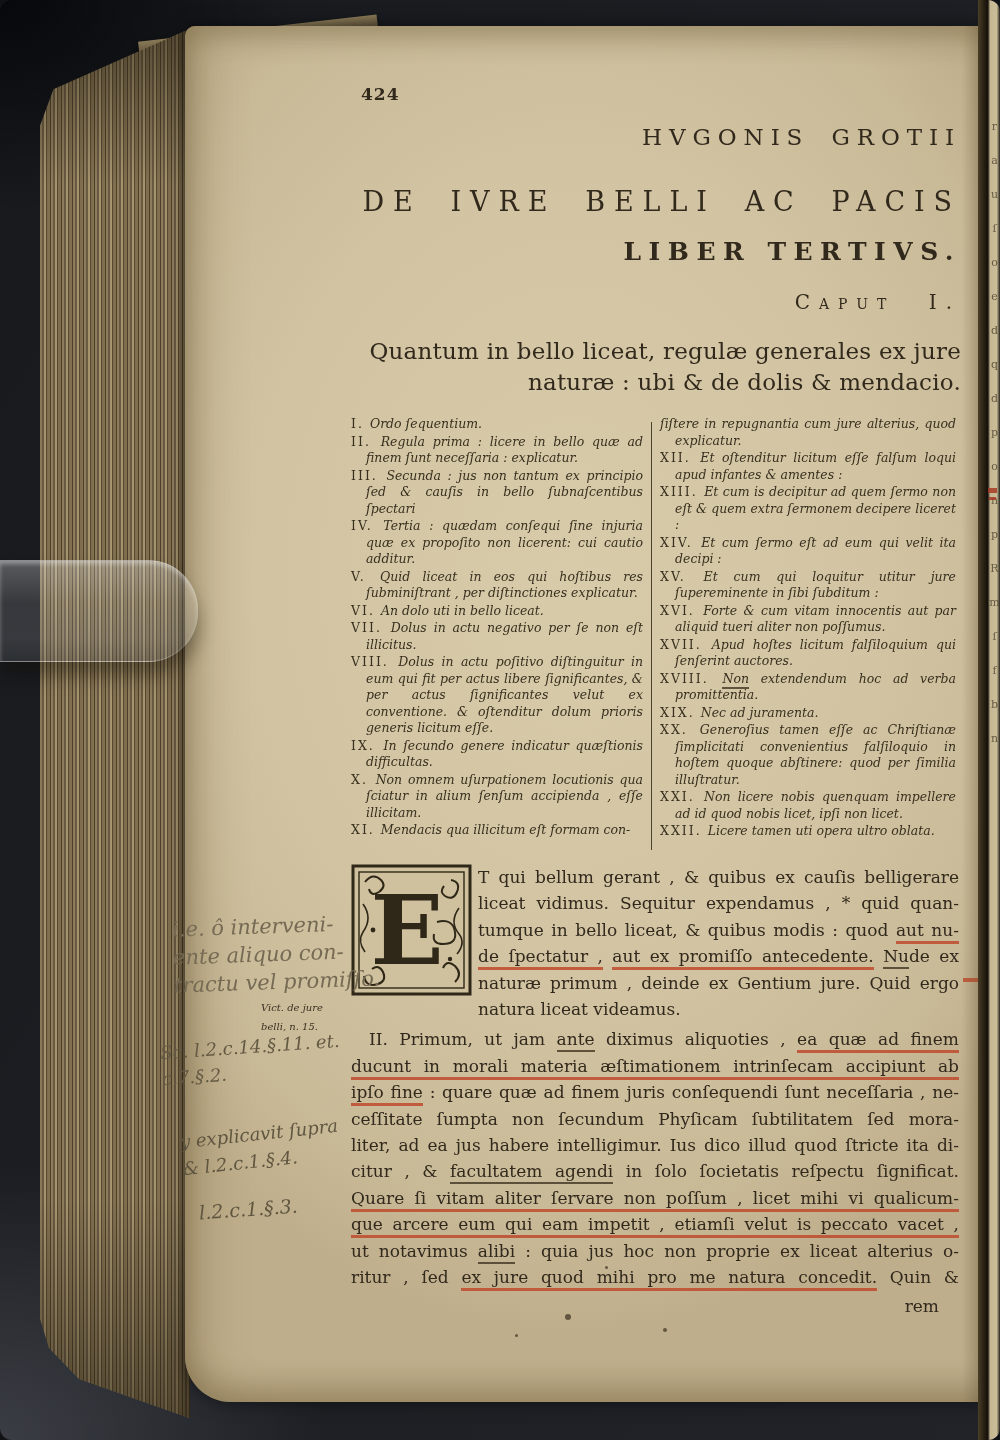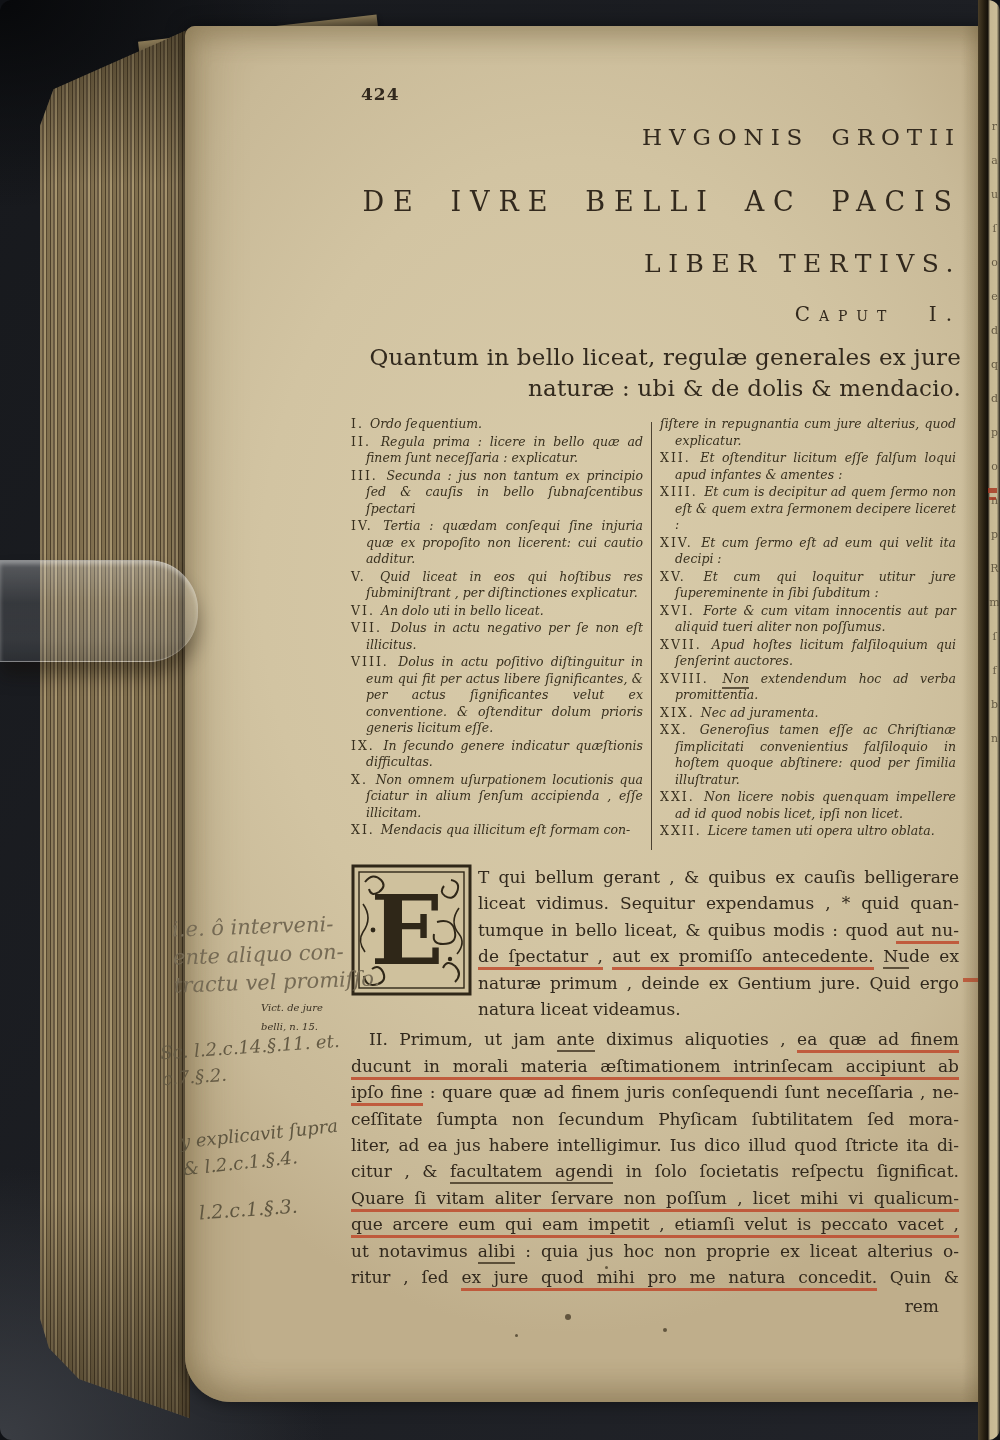--- a/index.html
+++ b/index.html
@@ -42,23 +42,23 @@
      background:linear-gradient(180deg, rgba(238,241,243,.30) 0%, rgba(210,214,218,.16) 42%, rgba(140,144,148,.26) 78%, rgba(90,94,98,.30) 100%);
      border-top:1px solid rgba(255,255,255,.45);border-bottom:1px solid rgba(255,255,255,.25);
      box-shadow:0 14px 18px rgba(15,10,2,.38), inset 0 3px 4px rgba(255,255,255,.35);}
 
   
   .ink{color:#32291d;}
   .pagenum{position:absolute;left:176px;top:58px;font-size:17px;font-weight:bold;letter-spacing:1px;}
   .header{position:absolute;left:160px;top:98px;width:616px;text-align:right;}
   .h-author{font-size:23px;letter-spacing:.30em;word-spacing:.35em;}
   .h-title{margin-top:36px;font-size:27px;letter-spacing:.33em;word-spacing:.42em;}
-  .h-book{margin-top:32px;font-size:25px;letter-spacing:.30em;}
+  .h-book{margin-top:20px;font-size:25px;letter-spacing:.30em;font-weight:bold;}
   .h-caput{margin-top:24px;font-size:20px;font-variant:small-caps;letter-spacing:.45em;word-spacing:.9em;}
-  .h-arg{margin-top:16px;font-size:23px;line-height:31px;letter-spacing:.01em;}
+  .h-arg{margin-top:22px;font-size:23px;line-height:31px;letter-spacing:.01em;}
 
   .index{position:absolute;left:166px;top:390px;width:616px;display:flex;color:#38301f;}
   .idx-col{width:296px;font-style:italic;font-size:12.5px;line-height:16.5px;}
   .idx-col.left{width:292px;}
   .idx-divider{width:0;border-left:1.6px solid #4b4131;margin:6px 8px 0 8px;height:428px;}
   .idx-item{text-align:justify;padding-left:15px;text-indent:-15px;margin-bottom:1px;}
   .seg-rn{font-style:normal;letter-spacing:2px;}
 
   .body-block{position:absolute;left:166px;top:838px;width:608px;font-size:17px;line-height:26.4px;}
   .dropcap{float:left;width:121px;height:160px;margin-right:6px;}

